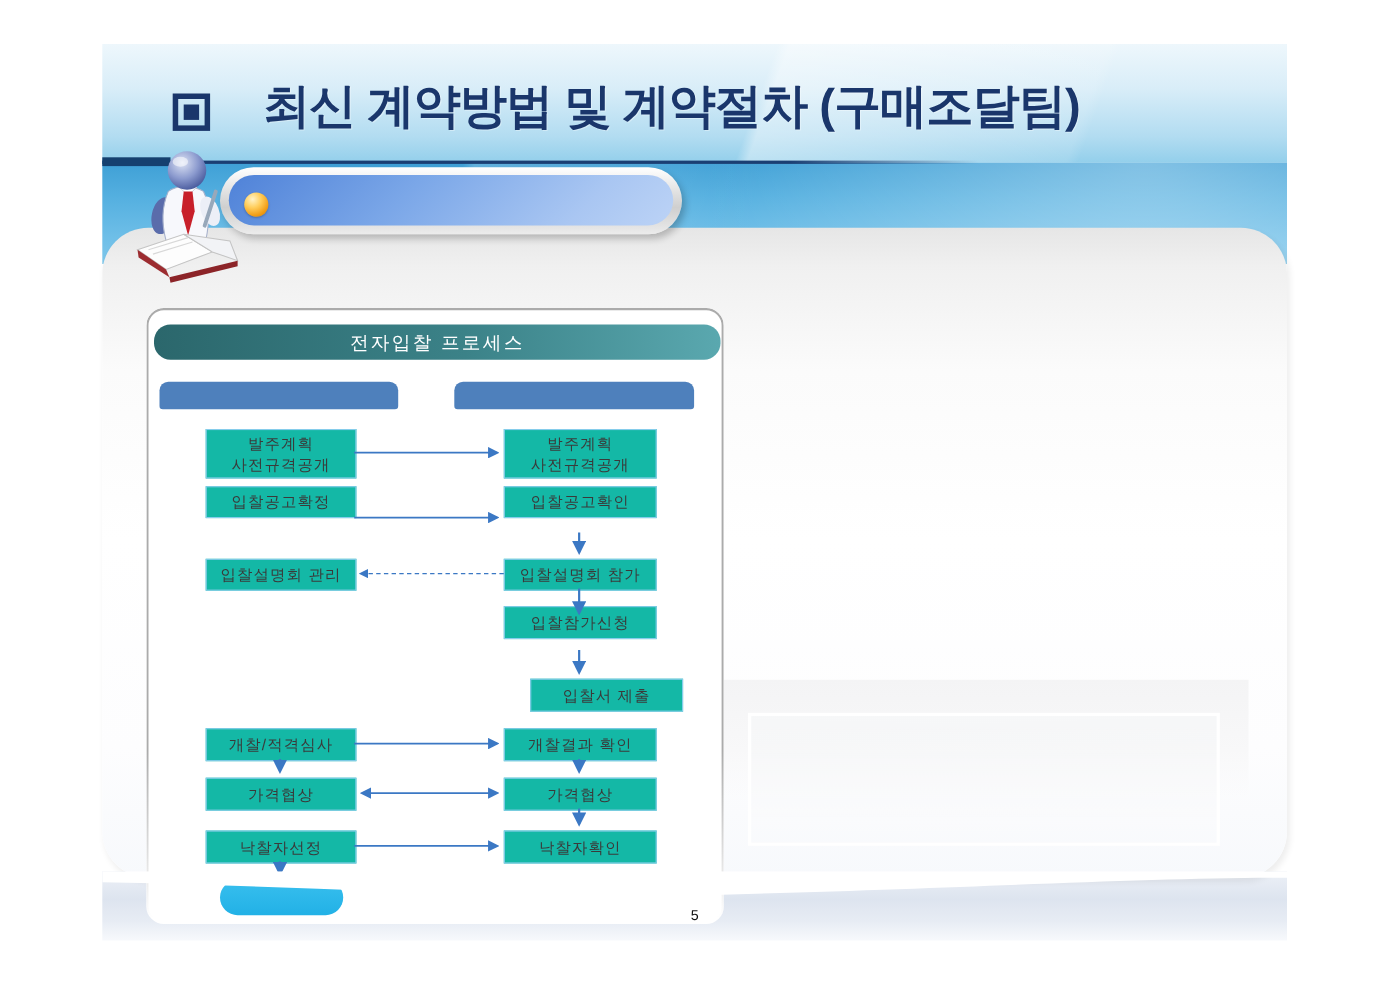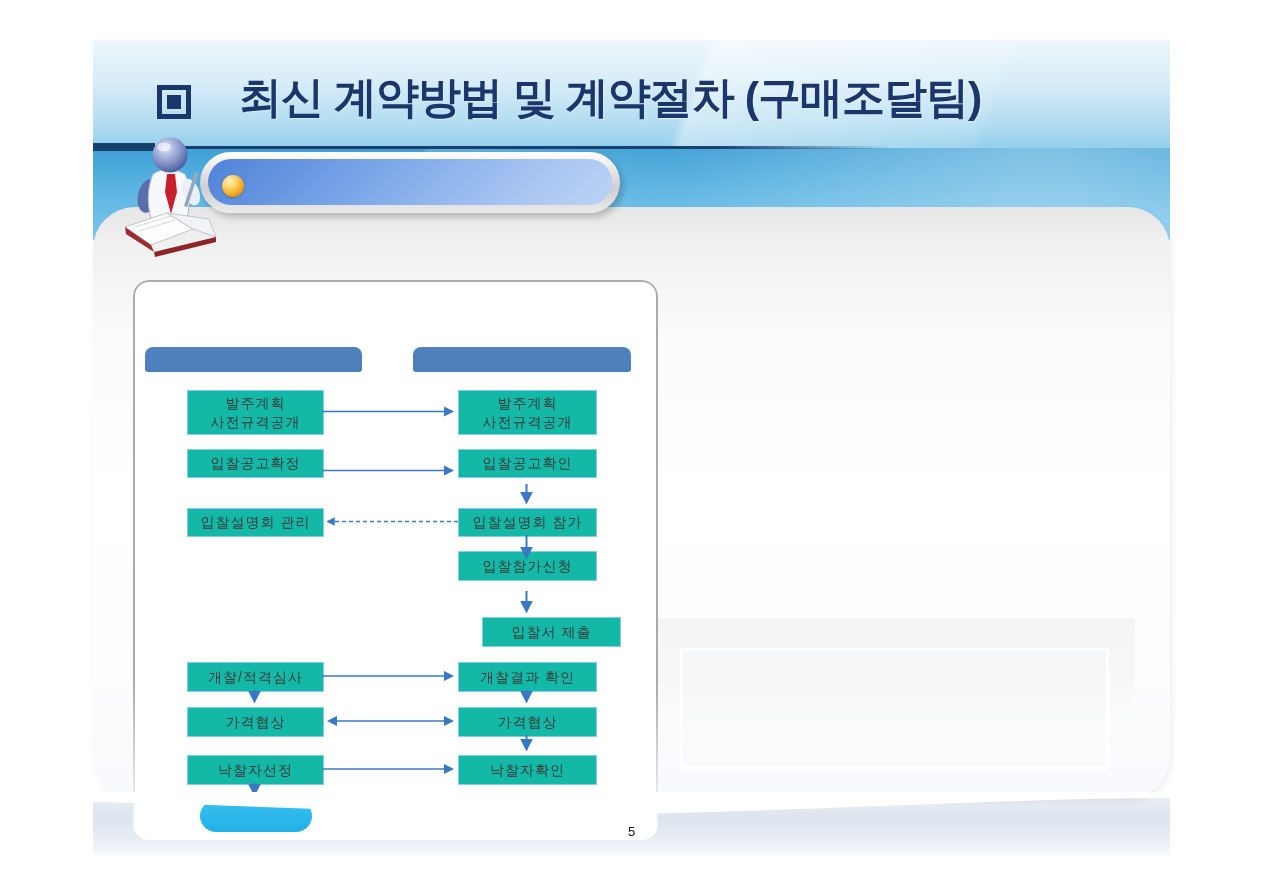--- a/index.html
+++ b/index.html
@@ -73,21 +73,21 @@
   .col-bar{position:absolute;top:67px;height:25px;background:#4e80bc;border-radius:8px 8px 3px 3px;}
   .col-bar.left{left:12px;width:217px;}
   .col-bar.right{left:280px;width:218px;}
 
   .fb{position:absolute;background:#14b8a6;border:1.5px solid #85cdeb;
       display:flex;align-items:center;justify-content:center;text-align:center;
       font-size:14px;letter-spacing:1px;color:#3a3a3a;line-height:1.35;white-space:pre-line;}
   .colL{left:54px;width:135px;}
   .colR{left:325px;width:137px;}
   .r1{top:110px;height:43px;}
-  .r2{top:169px;height:27px;}
+  .r2{top:162px;height:27px;}
   .r3{top:228px;height:27px;}
   .r4{top:271px;height:28px;}
   .r5{top:337px;height:28px;margin-left:24px;}
   .r6{top:382px;height:28px;}
   .r7{top:427px;height:28px;}
   .r8{top:475px;height:28px;}
 
   .end-pill{position:absolute;left:67px;top:520px;width:112px;height:32px;border-radius:16px;
        background:linear-gradient(180deg,#38bfee 0%,#22b1e6 100%);}
 
@@ -117,20 +117,21 @@
   <svg class="footer-wave" viewBox="0 0 1077 32">
     <path d="M0,10 C180,13 360,26 540,22 C780,16 940,6 1077,6 L1077,0 L0,0 Z" fill="#ffffff"></path>
   </svg>
 
   <div class="main-panel">
 
     <div class="ph-band"></div>
     <div class="ph-box"></div>
 
     <div class="flow-panel">
+      <div class="teal-band">전자입찰 프로세스</div>
 
       <div class="col-bar left"></div>
       <div class="col-bar right"></div>
 
       <div class="fb colL r1">발주계획
 사전규격공개</div>
       <div class="fb colR r1">발주계획
 사전규격공개</div>
       <div class="fb colL r2">입찰공고확정</div>
       <div class="fb colR r2">입찰공고확인</div>

